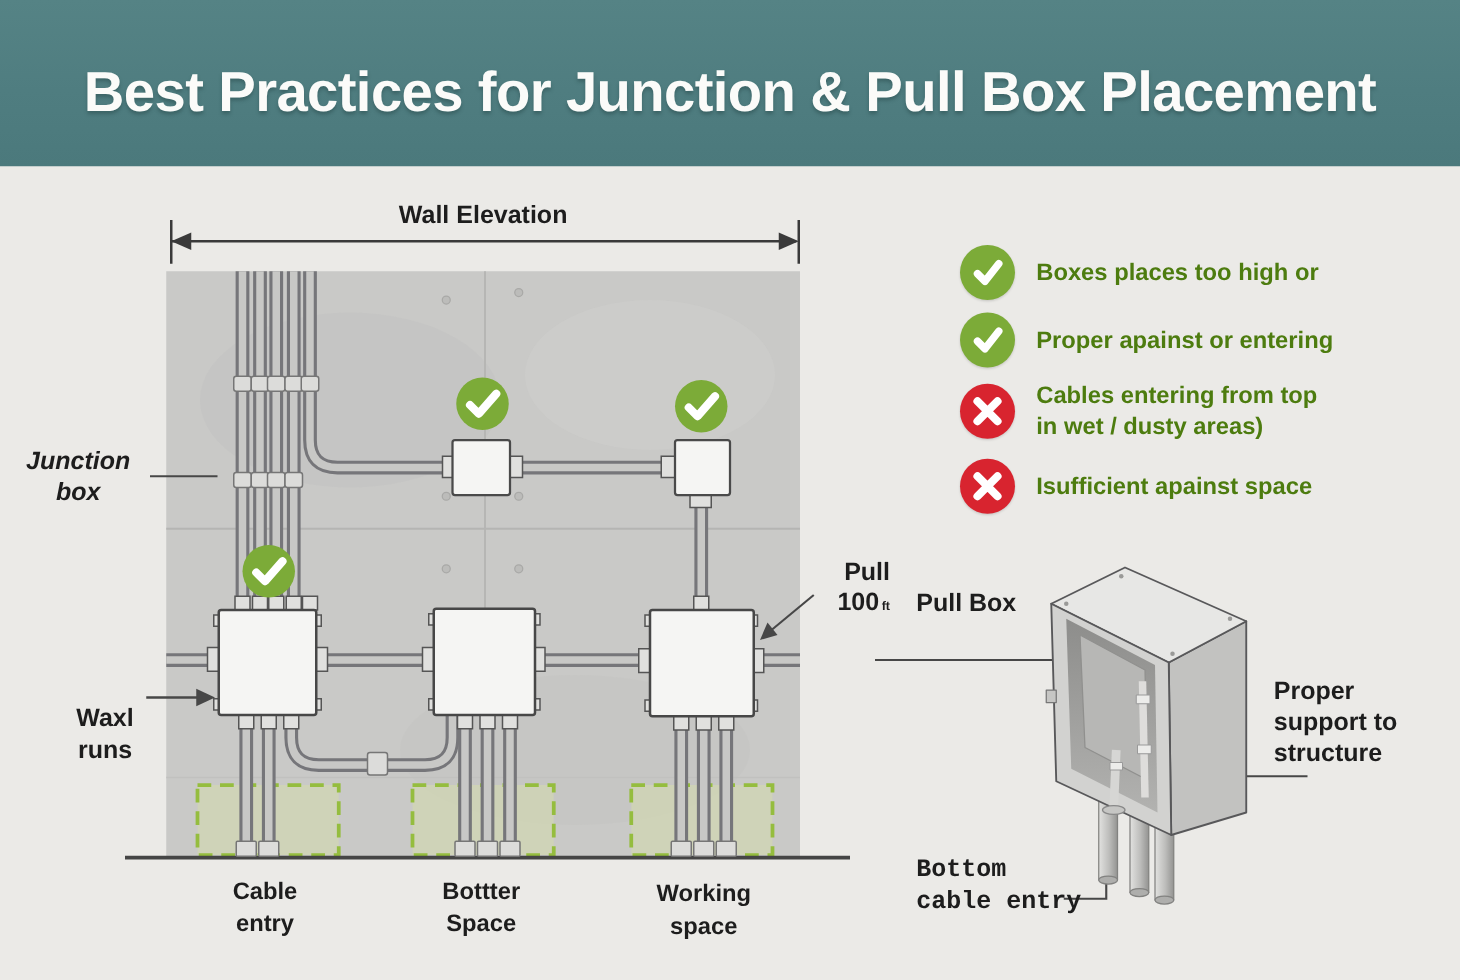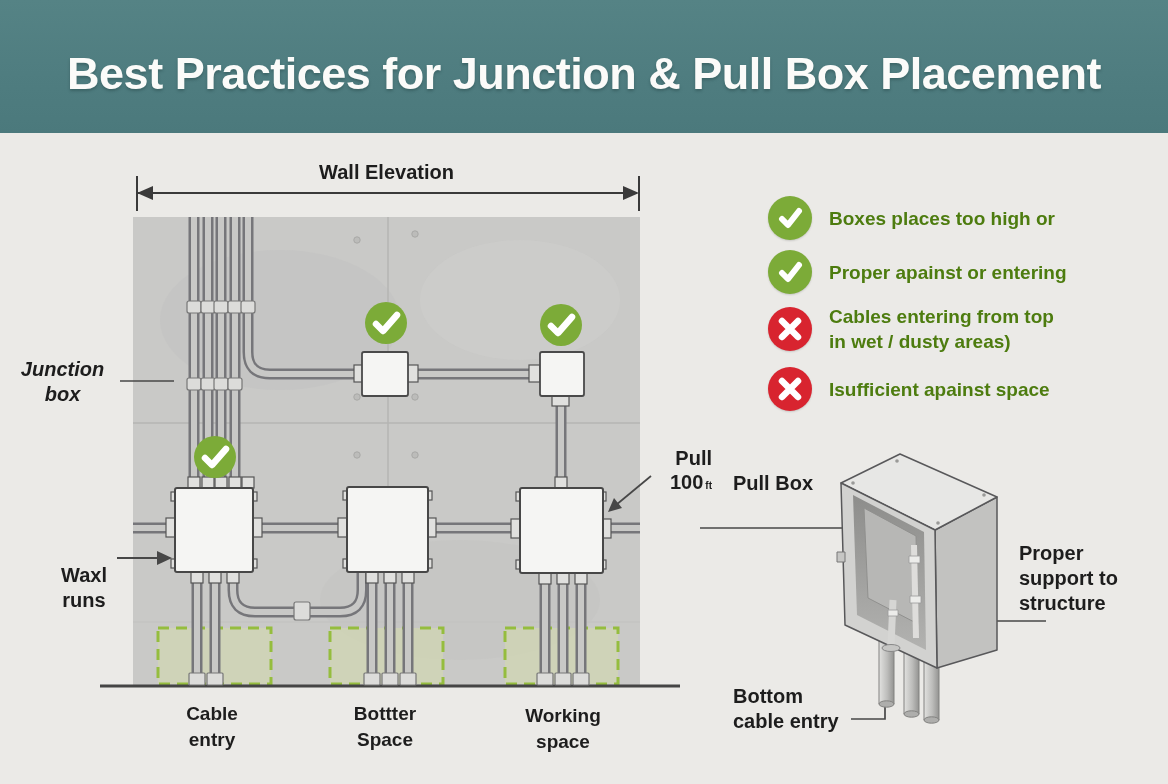--- a/index.html
+++ b/index.html
@@ -22,21 +22,21 @@
   .junction{left:10px;top:357px;width:105px;text-align:center;font-size:20px;line-height:25px;font-style:italic;}
   .waxl{left:38px;top:519px;width:92px;text-align:center;font-size:20px;line-height:25px;margin-top:44px;}
   .zone{width:122px;text-align:center;font-size:19px;line-height:26px;}
   .zone1{left:151px;top:701px;}
   .zone2{left:324px;top:701px;}
   .zone3{left:502px;top:703px;}
   .pull100{left:640px;top:446px;width:72px;text-align:right;font-size:20px;line-height:24px;}
   .pull100 .ft{font-size:10px;font-weight:bold;margin-left:2px;}
   .pullbox-lbl{left:733px;top:472px;font-size:20px;}
   .support-lbl{left:1019px;top:541px;width:125px;font-size:20px;line-height:25px;}
-  .bentry-lbl{left:733px;top:684px;width:135px;font-size:20px;line-height:25px;}
+  .bentry-lbl{left:733px;top:684px;width:135px;font-size:20px;line-height:25px;font-family:Liberation Mono, monospace;}
   .legend-row{position:absolute;left:768px;display:flex;align-items:center;gap:17px;}
   .licon{width:44px;height:44px;border-radius:50%;flex:0 0 44px;
     display:flex;align-items:center;justify-content:center;box-shadow:0 1px 2px rgba(0,0,0,0.15);}
   .licon.green{background:#7cab38;}
   .licon.red{background:#d8242f;}
   .ltext{font-size:19px;font-weight:bold;color:#4d7c0f;line-height:25px;white-space:nowrap;}
 </style>
 </head>
 <body>
 

